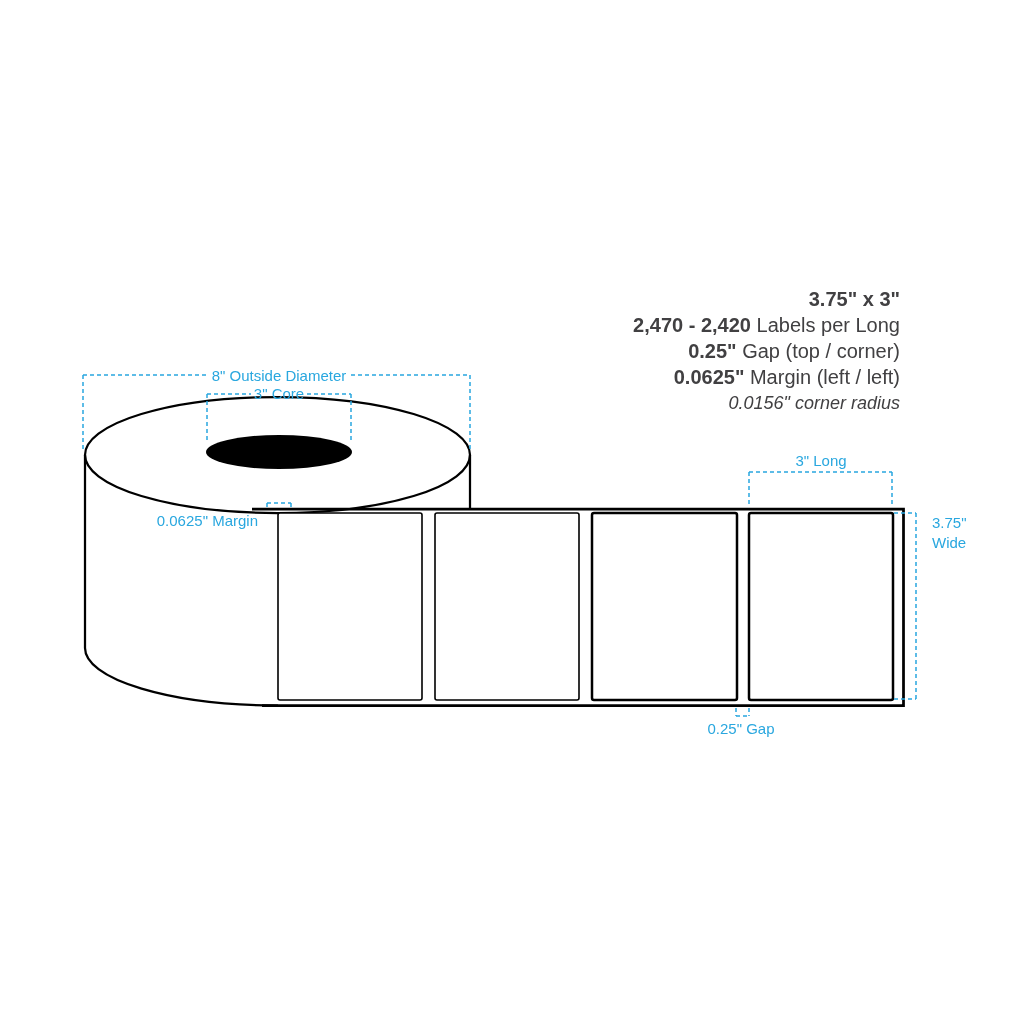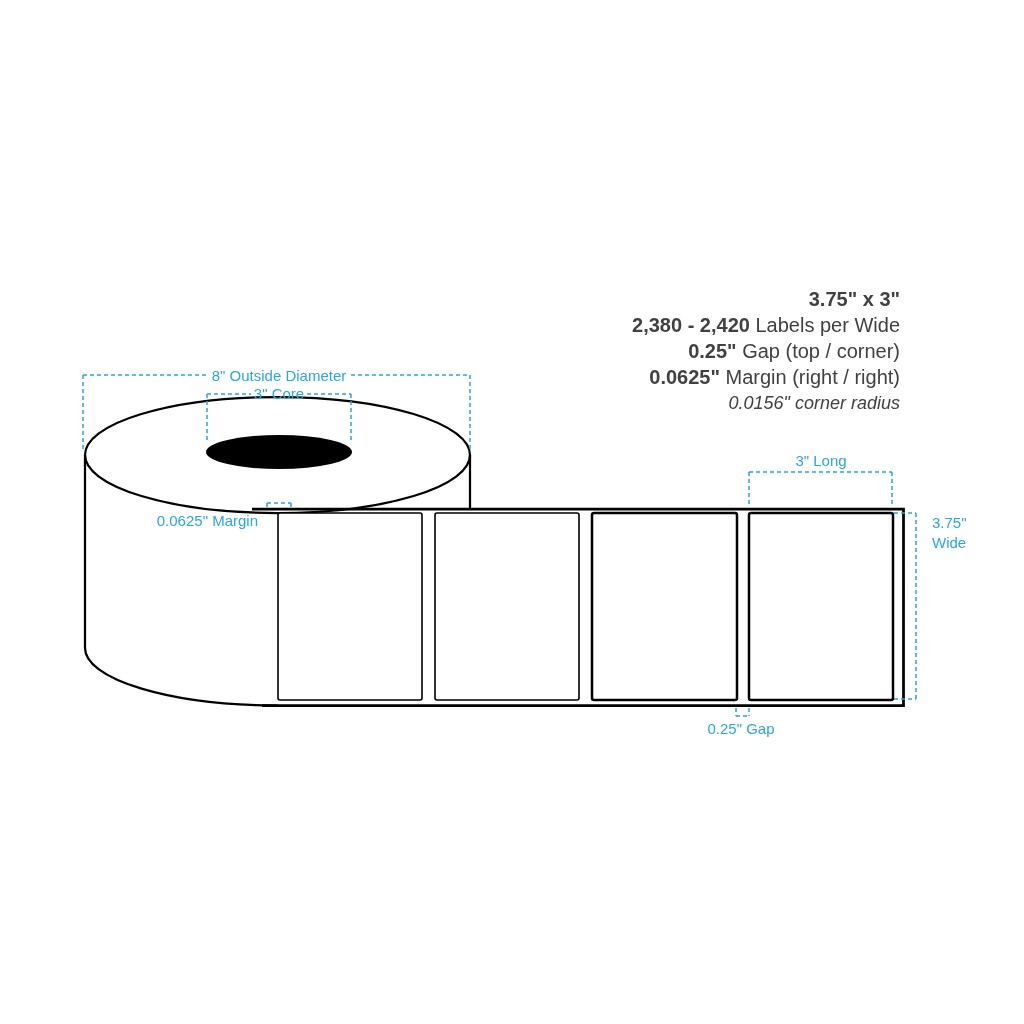--- a/index.html
+++ b/index.html
@@ -53,23 +53,23 @@
     stroke-dasharray: 4 3;
   }
 </style>
 </head>
 <body>
 
 <div class="canvas">
 
   <div class="specs">
     <span class="spec-line bold">3.75" x 3"</span>
-    <span class="spec-line"><span class="bold">2,380 - 2,420</span><span> Labels per Wide</span></span>
+    <span class="spec-line"><span class="bold">2,470 - 2,420</span><span> Labels per Long</span></span>
     <span class="spec-line"><span class="bold">0.25"</span><span> Gap (top / corner)</span></span>
-    <span class="spec-line"><span class="bold">0.0625"</span><span> Margin (right / right)</span></span>
+    <span class="spec-line"><span class="bold">0.0625"</span><span> Margin (left / left)</span></span>
     <span class="spec-line italic">0.0156" corner radius</span>
   </div>
 
   <svg width="1024" height="1024" viewBox="0 0 1024 1024">
 
     <g>
       <ellipse class="outline" cx="277.5" cy="455" rx="192.5" ry="58" stroke-width="2.25" fill="#ffffff"></ellipse>
       <ellipse cx="279" cy="452" rx="73" ry="17" fill="#000000"></ellipse>
       <path class="outline" stroke-width="2.25" d="M 85 455 L 85 648 A 193 57.5 0 0 0 278 705.5"></path>
       <path class="outline" stroke-width="2.25" d="M 470 455 L 470 509"></path>

